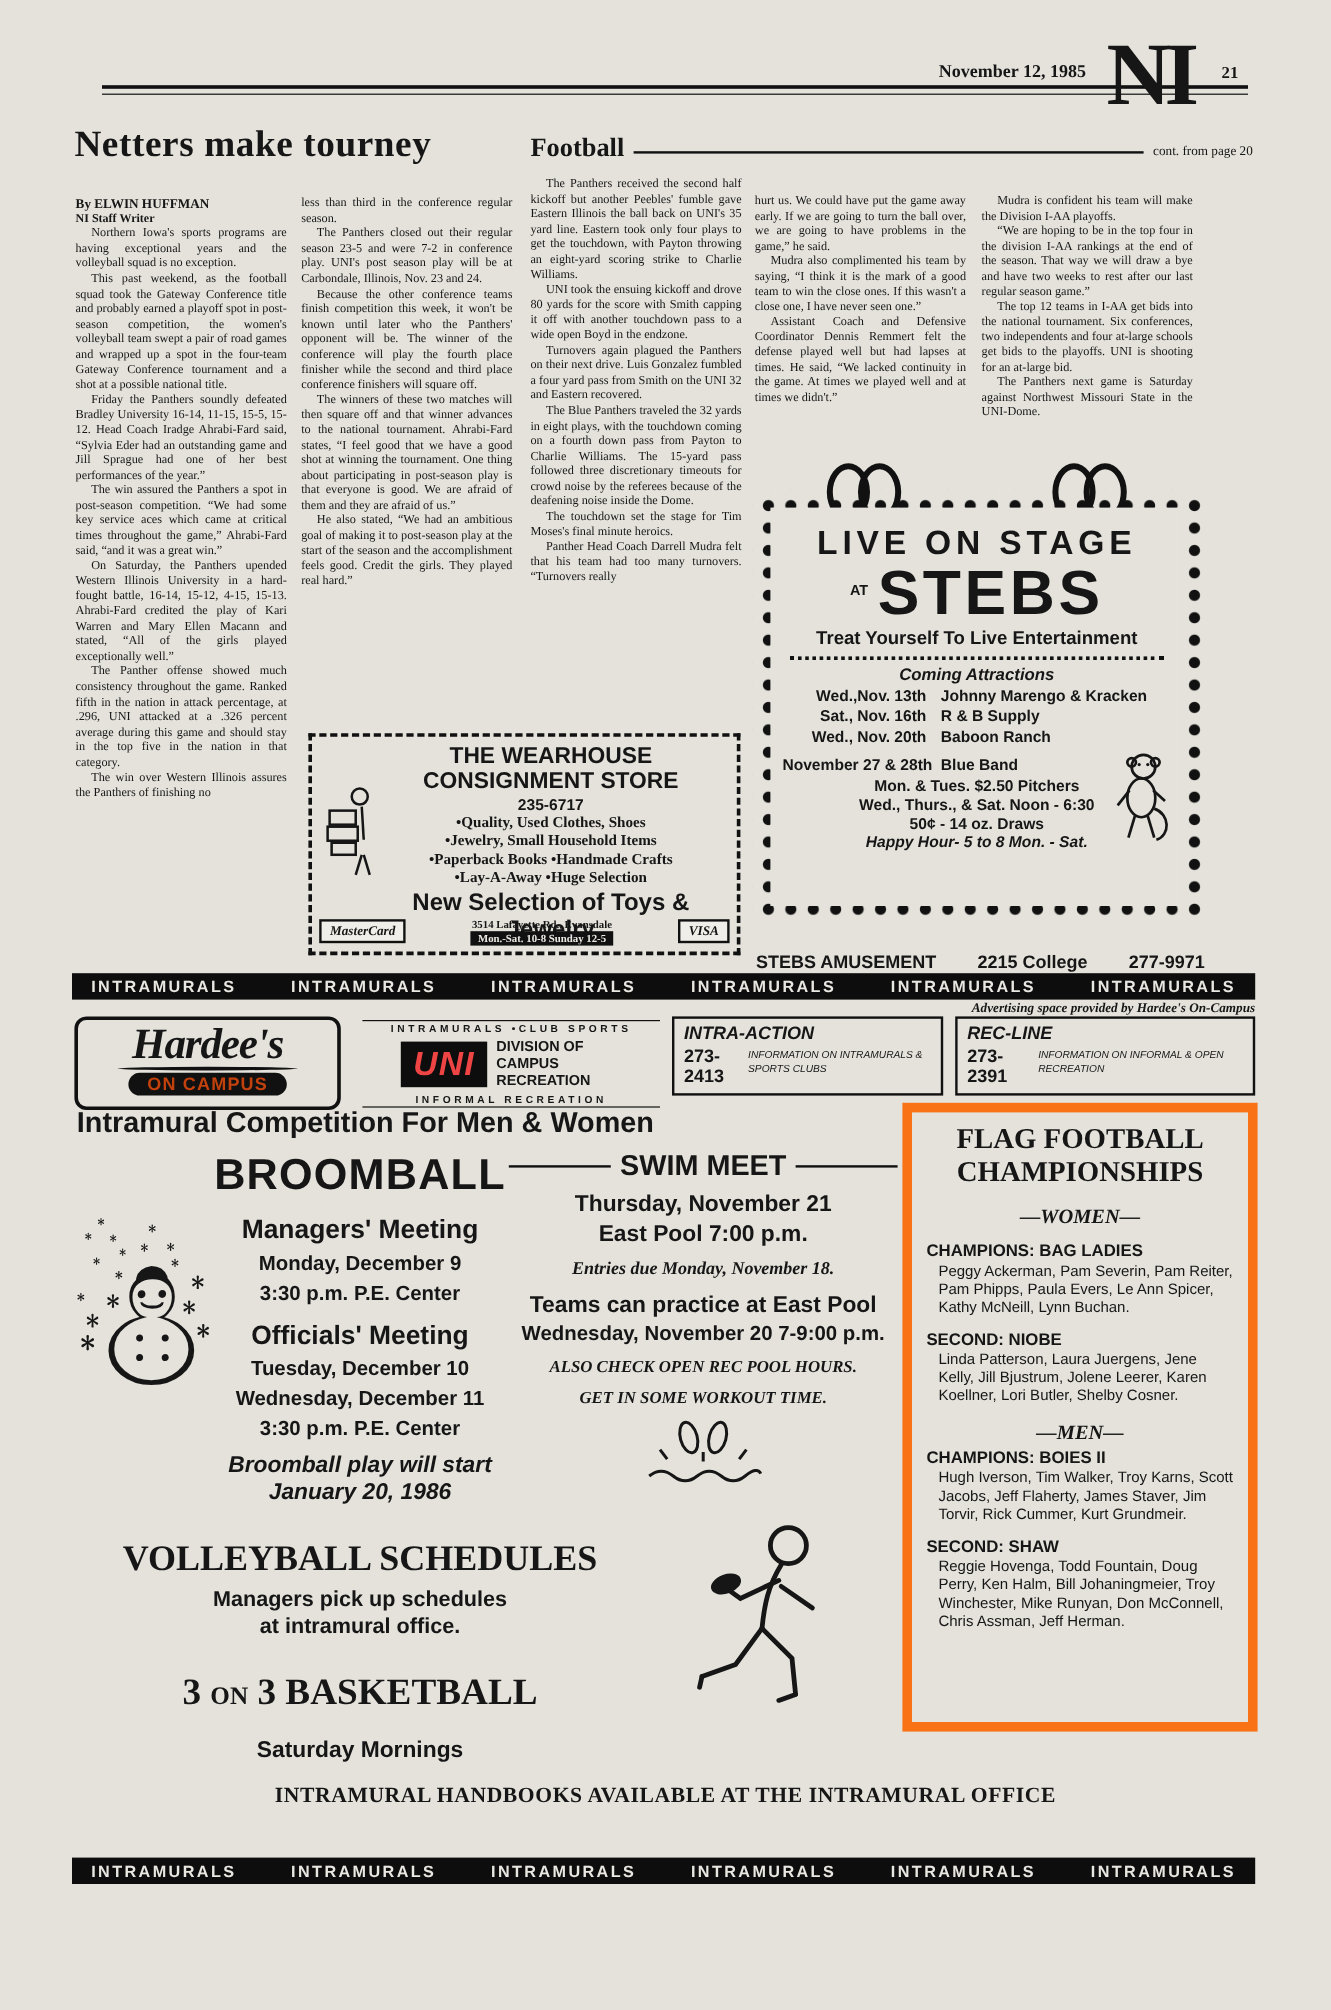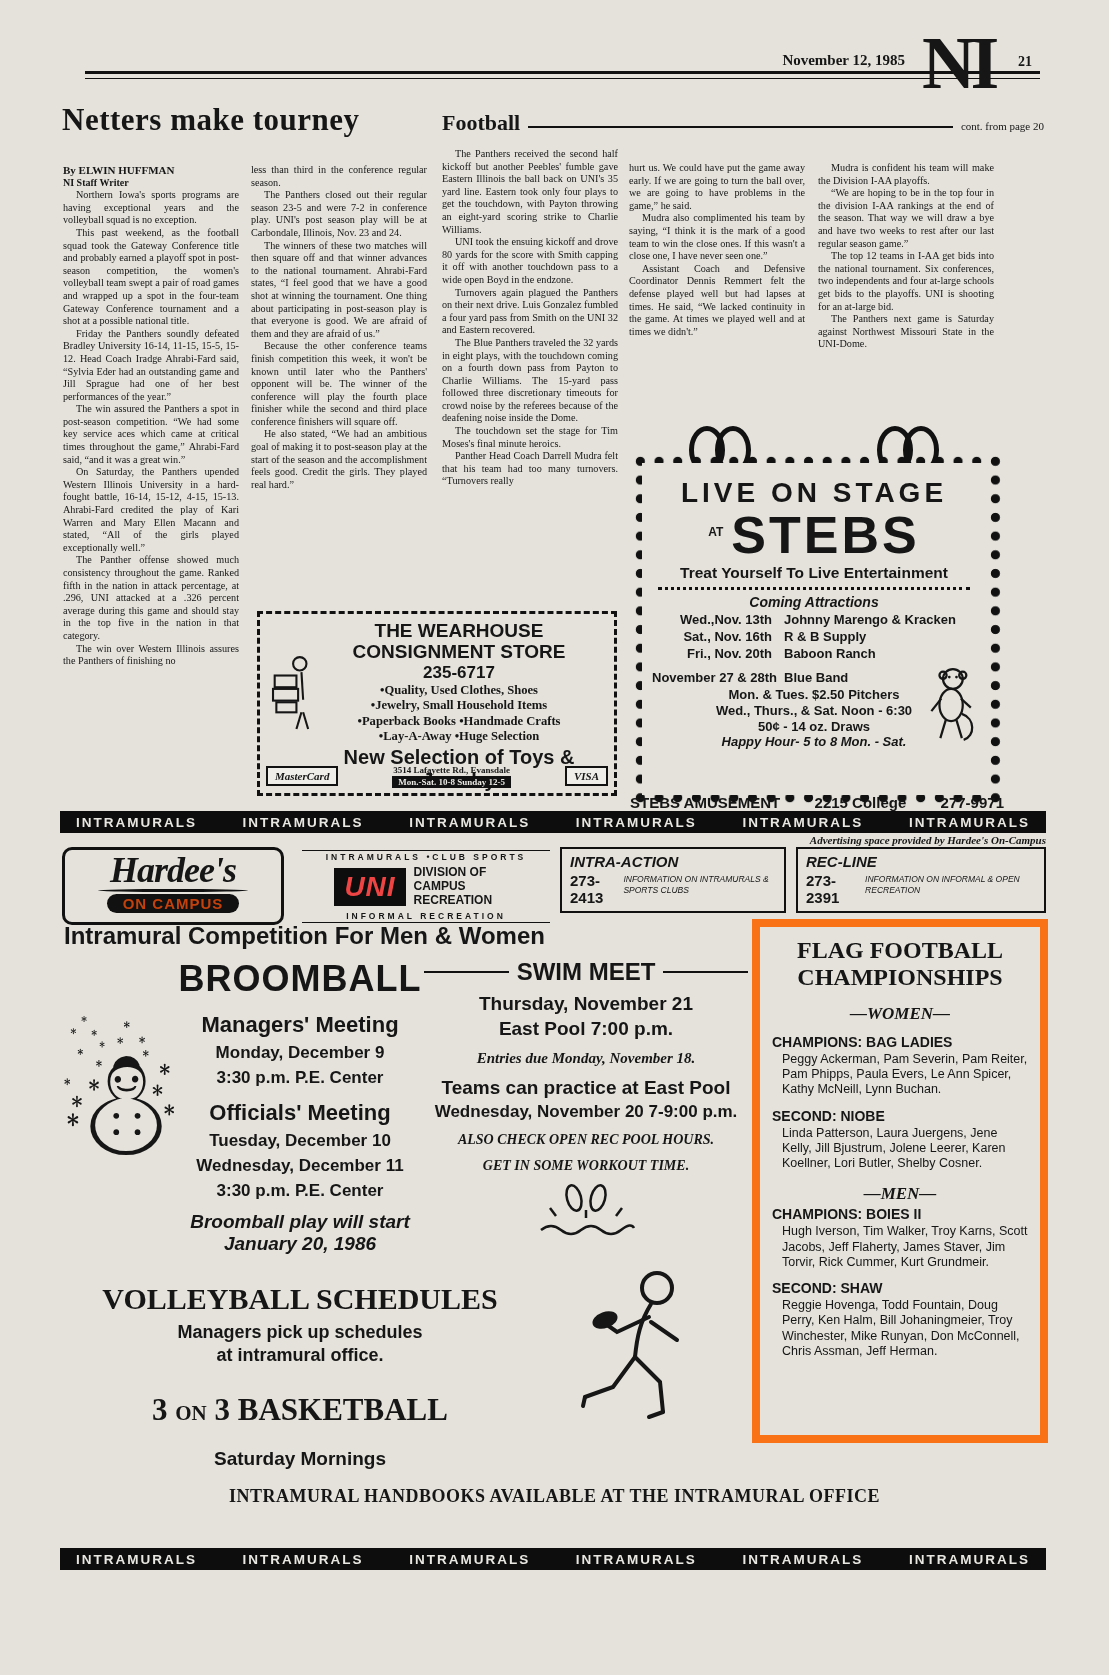--- a/index.html
+++ b/index.html
@@ -25,31 +25,31 @@
   .news-col p{margin:0;text-indent:13px;}
   .news-col p.noindent{text-indent:0;}
   .byline{font-size:11px;font-weight:bold;text-indent:0 !important;margin:0;}
   .byline2{font-size:10px;font-weight:bold;text-indent:0 !important;margin:0 0 8px 0;}
 
   
   .wear{position:absolute;left:257px;top:611px;width:360px;height:185px;border:3px dashed #111;
         box-sizing:border-box;background:#e4e2db;}
   .wear-content{margin-left:52px;margin-right:8px;text-align:center;}
   .wear-title{font-family:"Liberation Sans",sans-serif;font-weight:bold;font-size:19px;line-height:1.08;margin-top:7px;}
-  .wear-phone{font-family:"Liberation Sans",sans-serif;font-weight:bold;font-size:17px;margin-top:1px;}
+  .wear-phone{font-family:"Liberation Sans",sans-serif;font-weight:bold;font-size:13px;margin-top:1px;}
   .wear-bullets div{font-size:12.6px;font-weight:bold;line-height:1.22;}
   .wear-promo{font-family:"Liberation Sans",sans-serif;font-weight:bold;font-size:20px;margin-top:2px;}
   .wear-bottom{position:absolute;left:6px;right:6px;bottom:5px;display:flex;align-items:center;gap:23px;}
   .cardbox{border:2px solid #111;font-style:italic;font-weight:bold;font-size:11px;padding:2px 7px;background:#efeee8;}
   .wear-addr{flex:1;text-align:center;font-size:9px;font-weight:bold;line-height:1.35;}
   .wear-hours{display:inline-block;background:#111;color:#eceae4;padding:0 6px;font-size:9px;}
   .wear-illu{position:absolute;left:8px;top:32px;}
 
   
-  .stebs{position:absolute;left:627px;top:448px;width:374px;height:362px;
+  .stebs{position:absolute;left:627px;top:408px;width:374px;height:362px;
          background-image:radial-gradient(circle,#111 4.2px,transparent 5px);
          background-size:18.7px 18.7px;background-position:4px 4px;}
   .stebs-inner{position:absolute;inset:15px;background:#e4e2db;text-align:center;
                font-family:"Liberation Sans",sans-serif;}
   .ring{position:absolute;width:26px;height:38px;border:5px solid #111;border-radius:50%;top:-22px;}
   .stebs-live{font-size:28px;font-weight:bold;letter-spacing:4px;margin-top:14px;}
   .stebs-at-row{display:flex;justify-content:center;align-items:flex-start;margin-top:0;}
   .stebs-at{font-size:12px;font-weight:bold;margin-top:16px;margin-right:8px;}
   .stebs-name{font-size:52px;font-weight:bold;letter-spacing:3px;line-height:1;}
   .stebs-tag{font-size:15.5px;font-weight:bold;margin:3px 16px 0;padding-bottom:5px;border-bottom:3px dotted #111;}
@@ -163,22 +163,22 @@
     <p>Friday the Panthers soundly defeated Bradley University 16-14, 11-15, 15-5, 15-12. Head Coach Iradge Ahrabi-Fard said, “Sylvia Eder had an outstanding game and Jill Sprague had one of her best performances of the year.”</p>
     <p>The win assured the Panthers a spot in post-season competition. “We had some key service aces which came at critical times throughout the game,” Ahrabi-Fard said, “and it was a great win.”</p>
     <p>On Saturday, the Panthers upended Western Illinois University in a hard-fought battle, 16-14, 15-12, 4-15, 15-13. Ahrabi-Fard credited the play of Kari Warren and Mary Ellen Macann and stated, “All of the girls played exceptionally well.”</p>
     <p>The Panther offense showed much consistency throughout the game. Ranked fifth in the nation in attack percentage, at .296, UNI attacked at a .326 percent average during this game and should stay in the top five in the nation in that category.</p>
     <p>The win over Western Illinois assures the Panthers of finishing no</p>
   </div>
 
   <div class="news-col" style="left:251px;top:164px;">
     <p class="noindent">less than third in the conference regular season.</p>
     <p>The Panthers closed out their regular season 23-5 and were 7-2 in conference play. UNI's post season play will be at Carbondale, Illinois, Nov. 23 and 24.</p>
+    <p>Because the other conference teams finish competition this week, it won't be known until later who the Panthers' opponent will be. The winner of the conference will play the fourth place finisher while the second and third place conference finishers will square off.</p>
     <p>The winners of these two matches will then square off and that winner advances to the national tournament. Ahrabi-Fard states, “I feel good that we have a good shot at winning the tournament. One thing about participating in post-season play is that everyone is good. We are afraid of them and they are afraid of us.”</p>
-    <p>Because the other conference teams finish competition this week, it won't be known until later who the Panthers' opponent will be. The winner of the conference will play the fourth place finisher while the second and third place conference finishers will square off.</p>
     <p>He also stated, “We had an ambitious goal of making it to post-season play at the start of the season and the accomplishment feels good. Credit the girls. They played real hard.”</p>
   </div>
 
   <div class="news-col" style="left:442px;top:148px;">
     <p>The Panthers received the second half kickoff but another Peebles' fumble gave Eastern Illinois the ball back on UNI's 35 yard line. Eastern took only four plays to get the touchdown, with Payton throwing an eight-yard scoring strike to Charlie Williams.</p>
     <p>UNI took the ensuing kickoff and drove 80 yards for the score with Smith capping it off with another touchdown pass to a wide open Boyd in the endzone.</p>
     <p>Turnovers again plagued the Panthers on their next drive. Luis Gonzalez fumbled a four yard pass from Smith on the UNI 32 and Eastern recovered.</p>
     <p>The Blue Panthers traveled the 32 yards in eight plays, with the touchdown coming on a fourth down pass from Payton to Charlie Williams. The 15-yard pass followed three discretionary timeouts for crowd noise by the referees because of the deafening noise inside the Dome.</p>
     <p>The touchdown set the stage for Tim Moses's final minute heroics.</p>
     <p>Panther Head Coach Darrell Mudra felt that his team had too many turnovers. “Turnovers really</p>
@@ -248,21 +248,21 @@
       <div class="stebs-coming">Coming Attractions</div>
       <div class="stebs-row">
         <span class="stebs-date">Wed.,Nov. 13th</span>
         <span class="stebs-act">Johnny Marengo &amp; Kracken</span>
       </div>
       <div class="stebs-row">
         <span class="stebs-date">Sat., Nov. 16th</span>
         <span class="stebs-act">R &amp; B Supply</span>
       </div>
       <div class="stebs-row">
-        <span class="stebs-date">Fri., Nov. 20th</span>
+        <span class="stebs-date">Wed., Nov. 20th</span>
         <span class="stebs-act">Baboon Ranch</span>
       </div>
       <div class="stebs-row" style="margin-top:9px;">
         <span class="stebs-date">November 27 &amp; 28th</span>
         <span class="stebs-act">Blue Band</span>
       </div>
       <div class="stebs-spec">Mon. &amp; Tues. $2.50 Pitchers</div>
       <div class="stebs-spec">Wed., Thurs., &amp; Sat. Noon - 6:30</div>
       <div class="stebs-spec">50¢ - 14 oz. Draws</div>
       <div class="stebs-happy">Happy Hour- 5 to 8 Mon. - Sat.</div>

